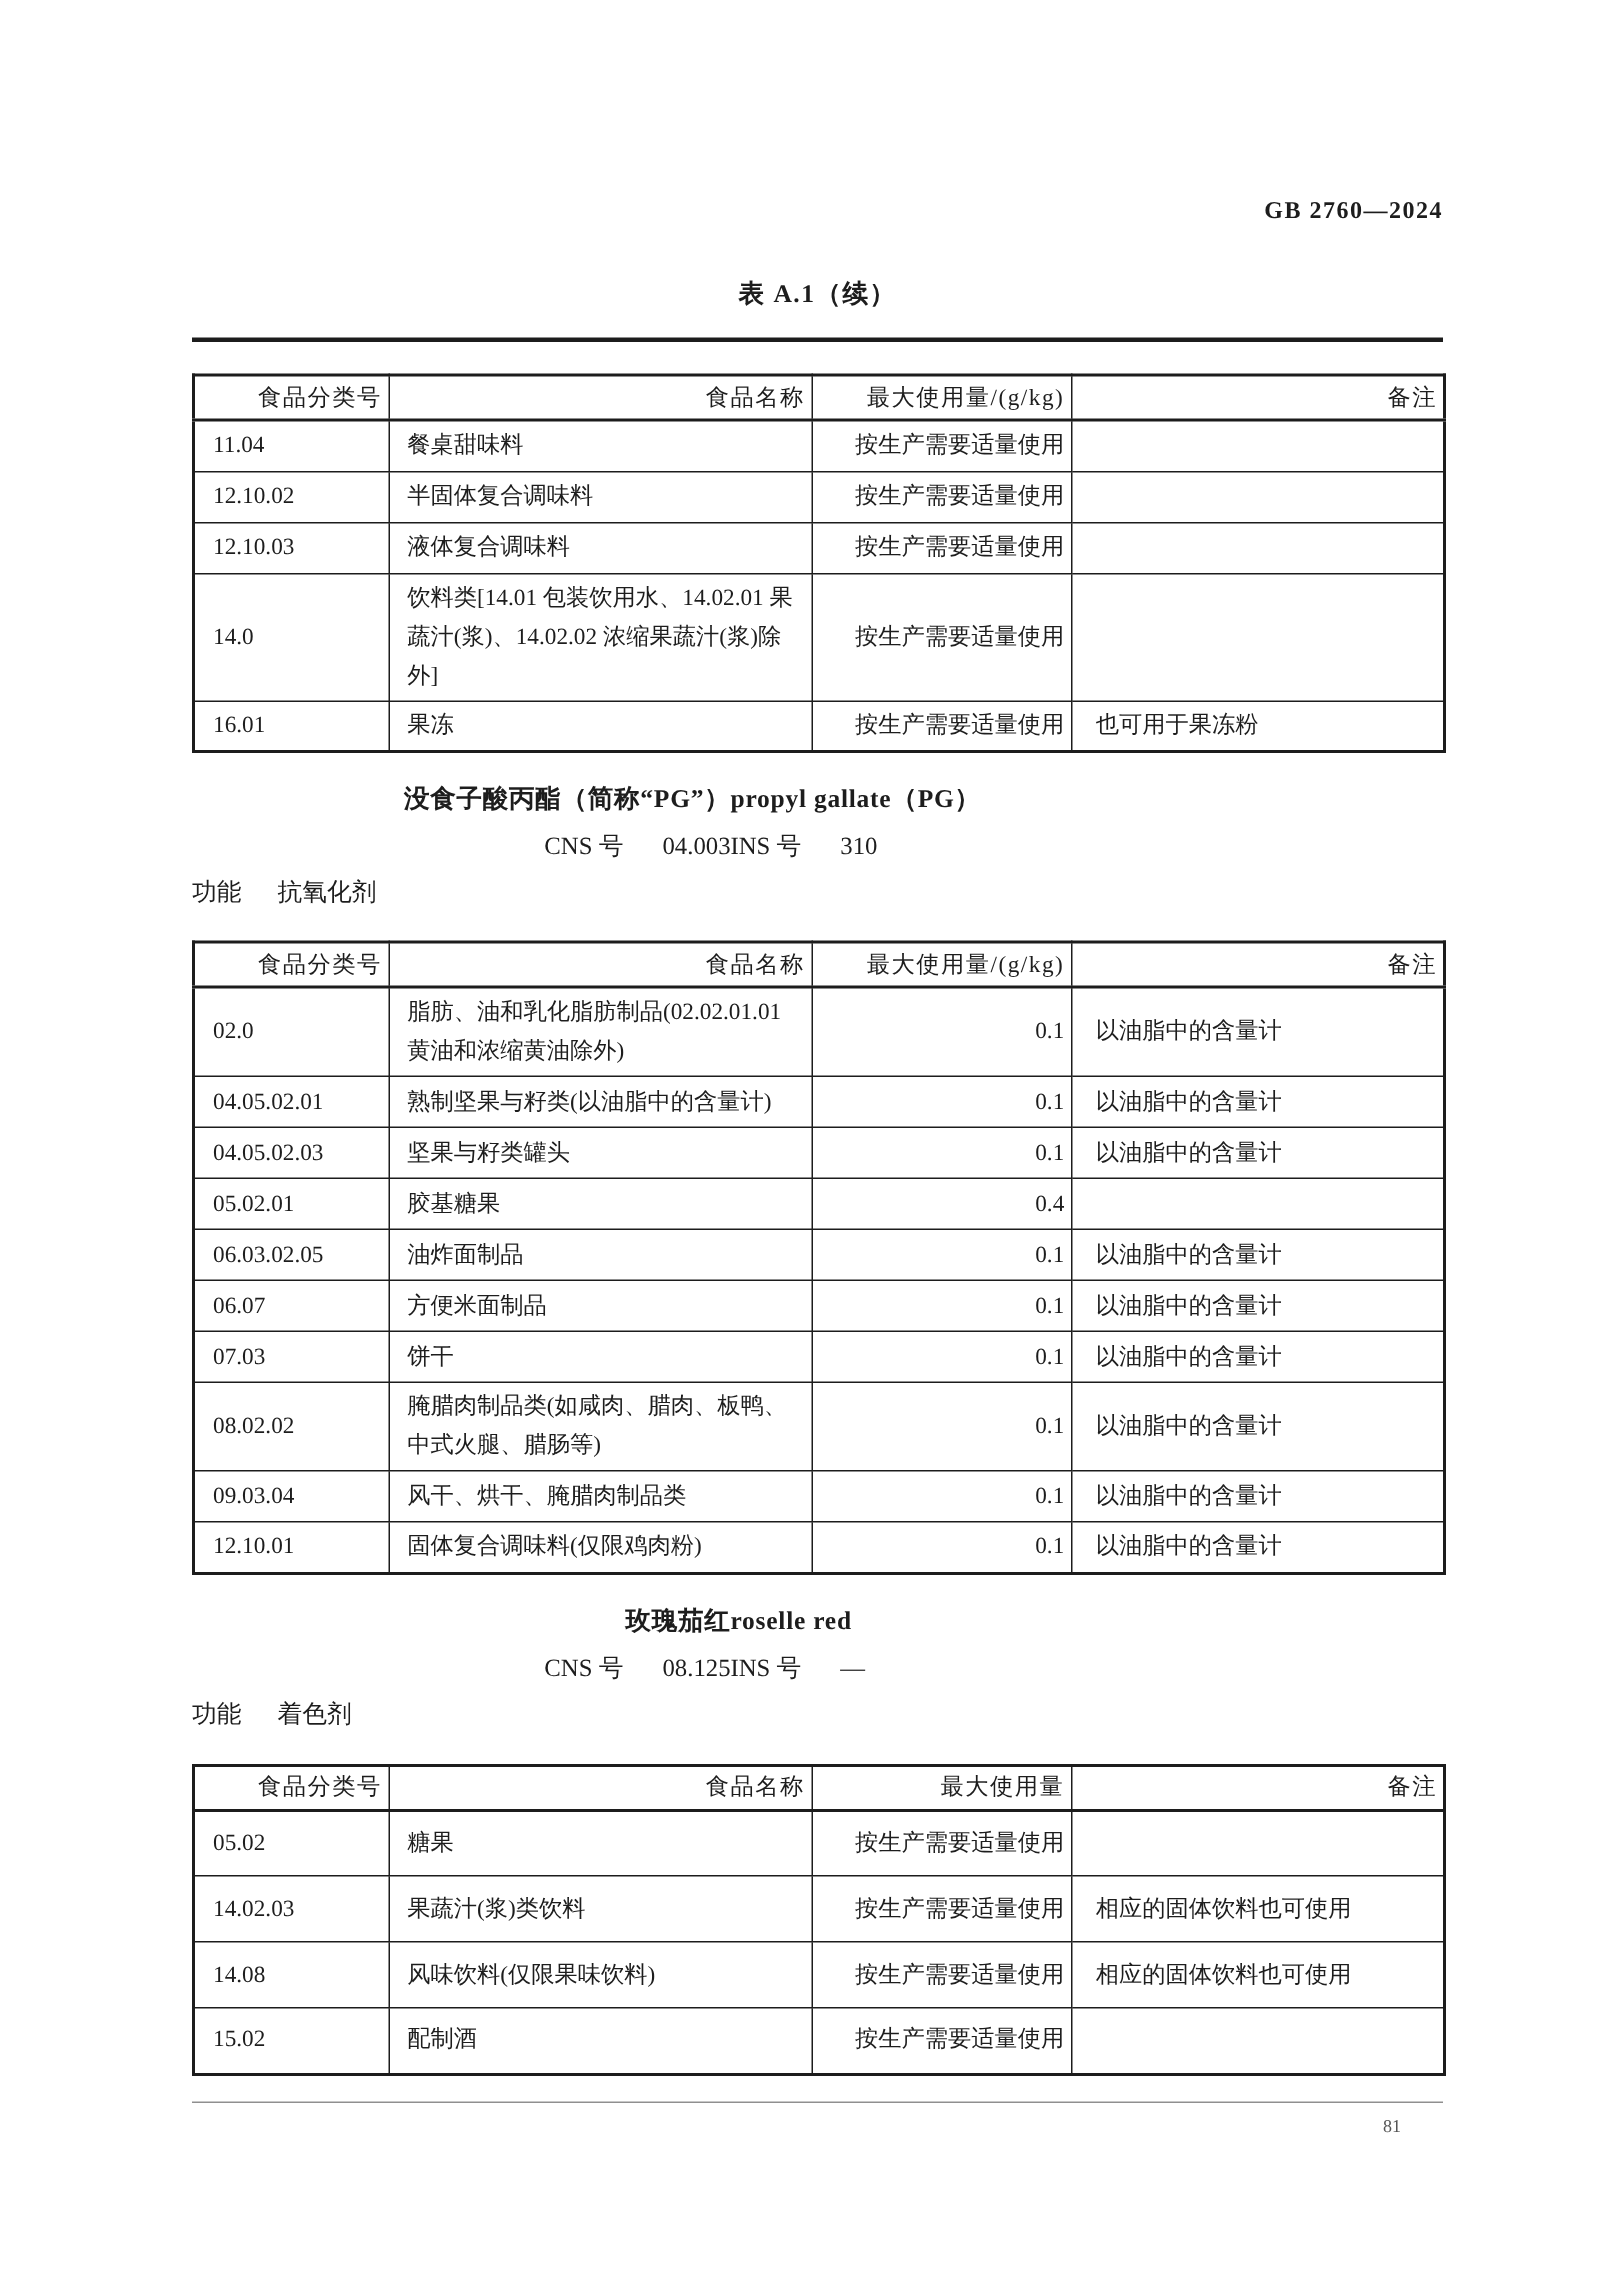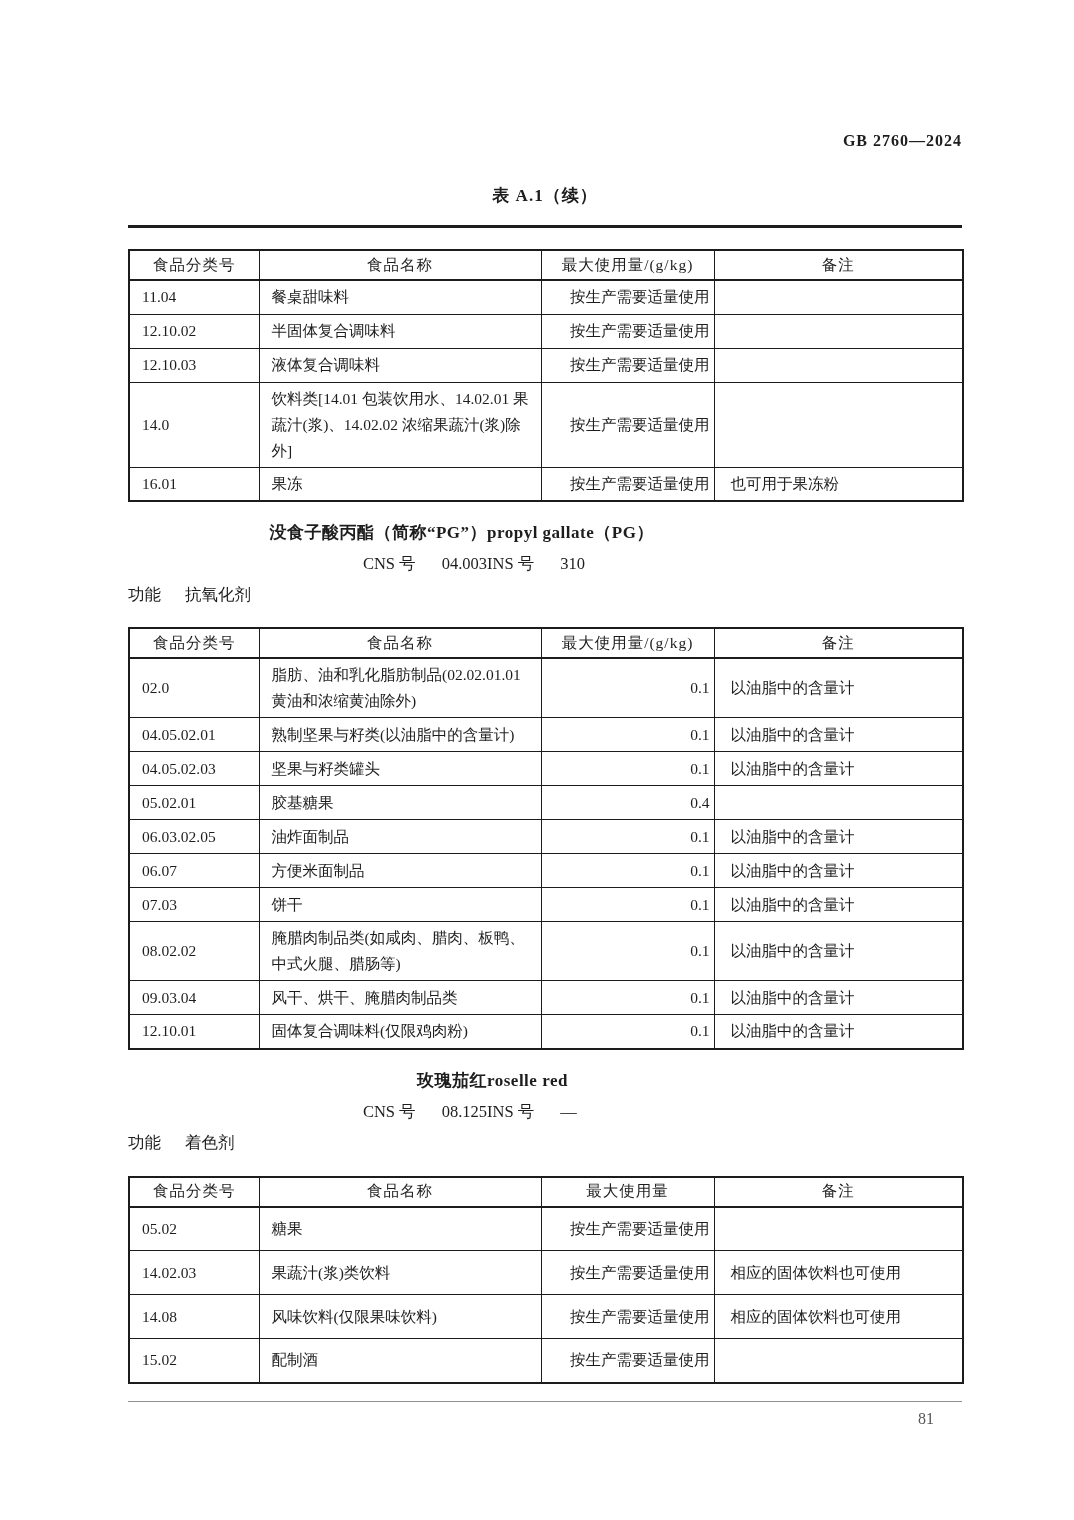--- a/index.html
+++ b/index.html
@@ -26,21 +26,21 @@
 
   table.gb {
     margin-top:21px;
     width:834px; table-layout:fixed; border-collapse:collapse;
     border:2px solid #1c1c1c;
     font-size:15.5px;
   }
   table.gb th, table.gb td { border:1px solid #1c1c1c; vertical-align:middle; }
   table.gb thead tr { border-bottom:2px solid #1c1c1c; }
   table.gb th {
-    font-weight:normal; text-align:center; height:30px;
+    font-weight:normal; text-align:right; height:30px;
     padding:2px 4px; letter-spacing:1px;
   }
   table.gb td { padding:3px 8px; line-height:26px; }
   table.gb td.c0 { padding-left:12px; }
   table.gb td.c1 { padding-left:12px; word-break:break-all; }
   table.gb td.c2 { text-align:right; padding-left:4px; padding-right:4px; }
   table.gb td.c3 { padding-left:16px; }
   table.gb tbody td { height:34px; }
   table.t3 { margin-top:22px; }
   table.t3 tbody td { height:44px; }
@@ -52,21 +52,21 @@
   .sec-name { font-size:17px; font-weight:bold; letter-spacing:0.5px; }
   .sec-meta { font-size:16.5px; }
   .sec-meta .val { margin-left:26px; }
   .sec-func .val { margin-left:24px; }
 
   .footer-rule {
     margin-top:17px; height:1px; background:#8f8f8f;
   }
   .page-number {
     margin-top:8px; text-align:right; padding-right:28px;
-    font-size:16px; color:#555555;
+    font-size:12px; color:#555555;
   }
 </style>
 </head>
 <body>
 
 <div class="page">
   <div class="content">
 
     <div class="doc-number">GB 2760—2024</div>
 

